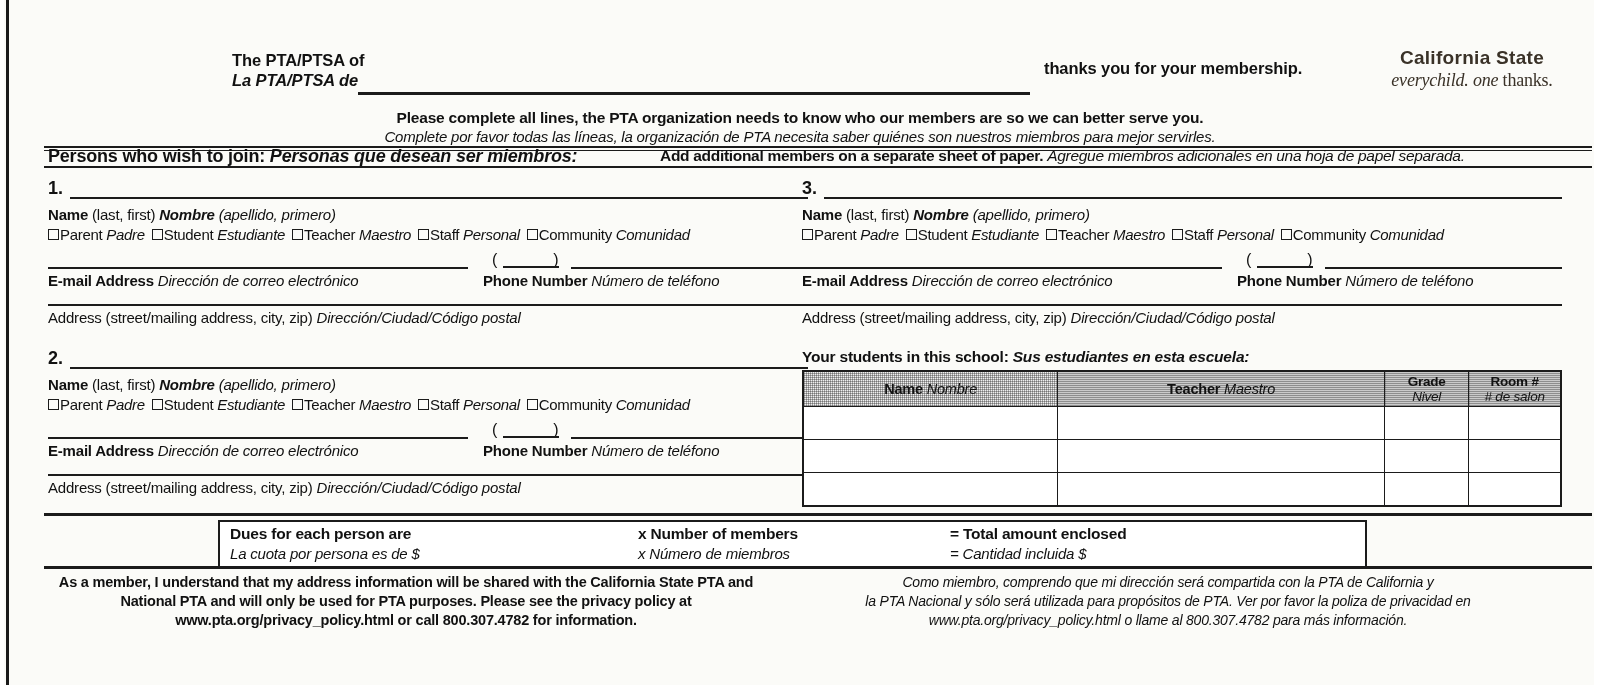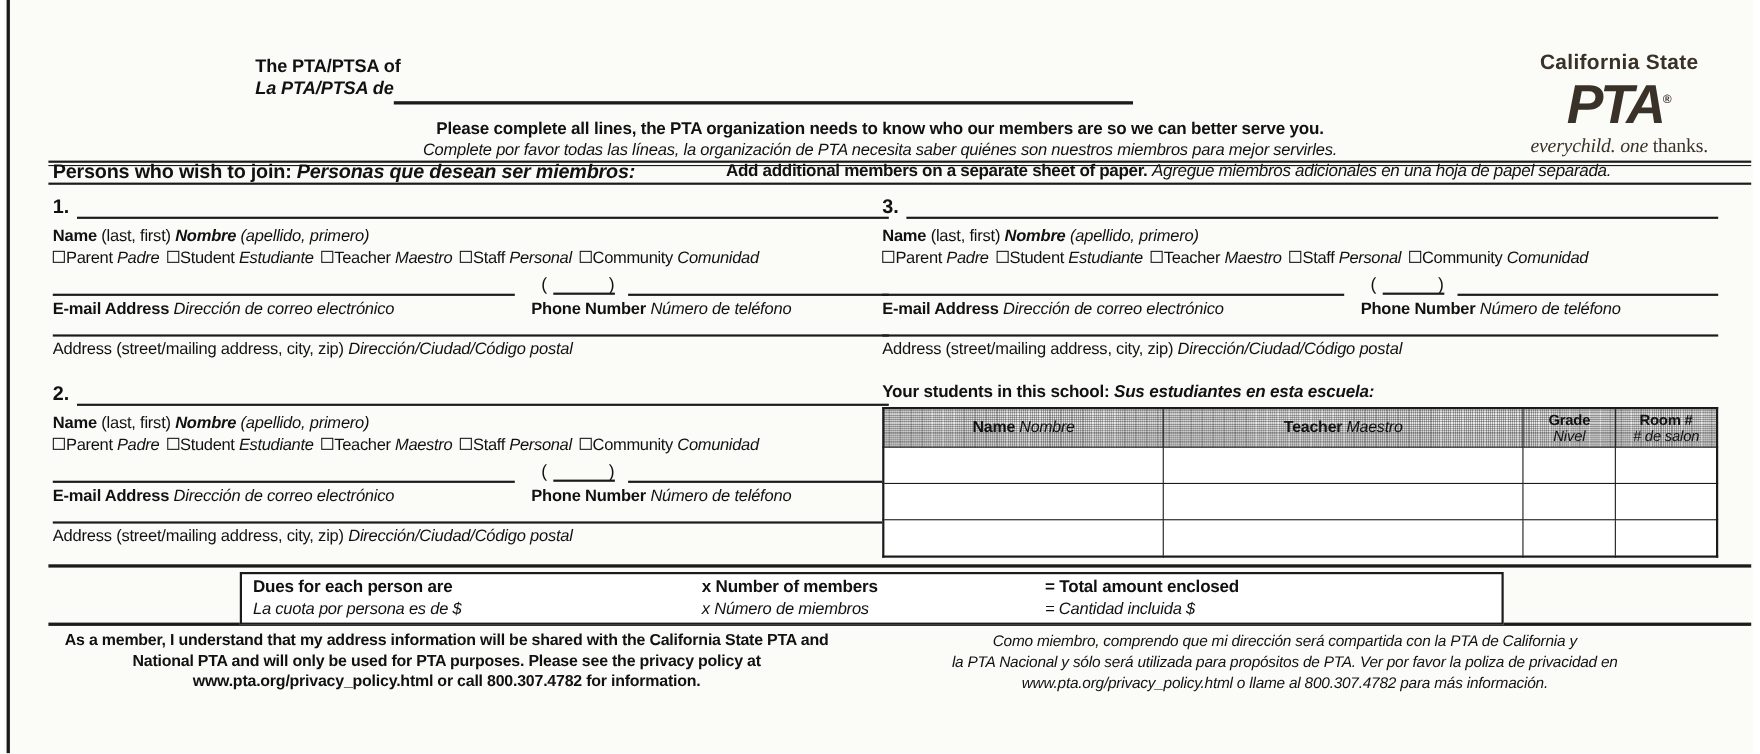--- a/index.html
+++ b/index.html
@@ -332,25 +332,25 @@
   <div class="edge-left"></div>
   <div class="edge-right"></div>
 
   <div class="hdr-org">
     <div class="b">The PTA/PTSA of</div>
     <div class="l2">La PTA/PTSA de</div>
   </div>
   <div class="hdr-org-rule"></div>
 
   <div class="hdr-thanks">
+    <div class="l1">thanks you for your membership.</div>
   </div>
 
   <div class="logo">
     <div class="logo-ca">California State</div>
-    <div class="logo-pta"><span>PTA</span><span class="reg">®</span></div>
     <div class="logo-tag"><span class="ec">everychild.</span> <span class="ec">one</span> <span>thanks.</span></div>
   </div>
 
   <div class="instr">
     <div class="l1">Please complete all lines, the PTA organization needs to know who our members are so we can better serve you.</div>
     <div class="l2">Complete por favor todas las líneas, la organización de PTA necesita saber quiénes son nuestros miembros para mejor servirles.</div>
   </div>
 
   <div class="rule-d1"></div>
   <div class="rule-d2"></div>

